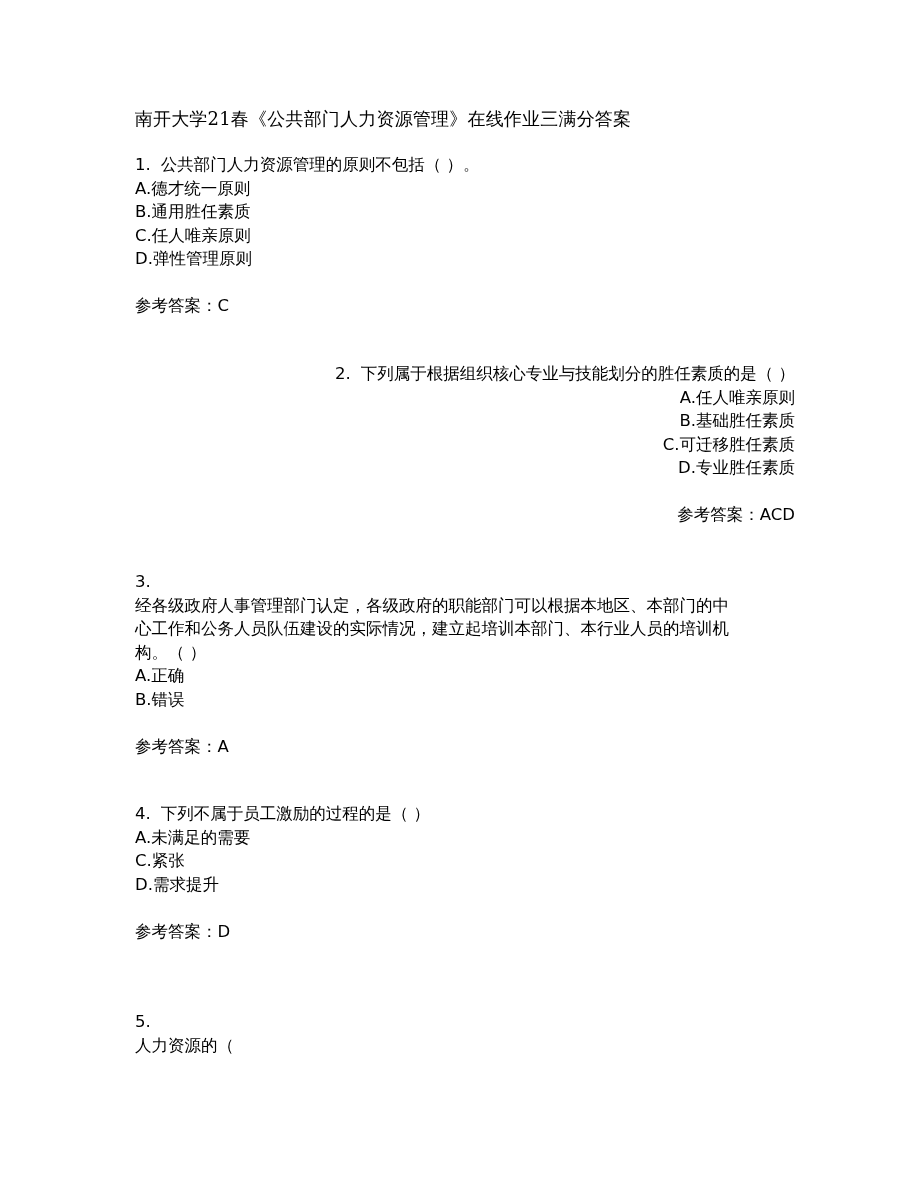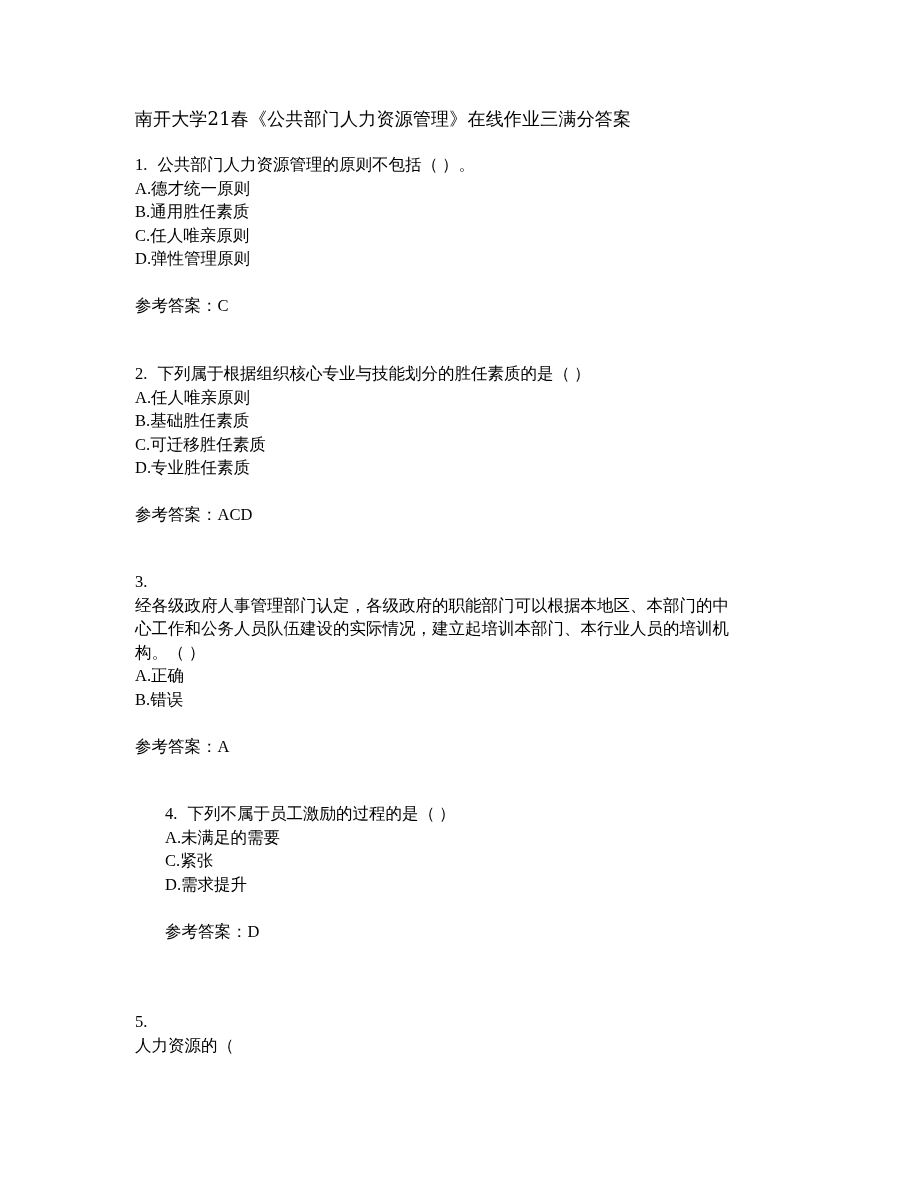--- a/index.html
+++ b/index.html
@@ -29,21 +29,20 @@
     .block {
       position: absolute;
       left: 135px;
       width: 660px;
       font-size: 16.5px;
       line-height: 23.5px;
     }
     .line {
       white-space: nowrap;
       height: 23.5px;
-      font-family: Liberation Serif, serif;
     }
     .qnum-inline {
       margin-right: 10px;
     }
     .answer {
       margin-top: 23.5px;
     }
   </style>
 </head>
 <body>
@@ -58,21 +57,21 @@
     </div>
     <div class="line">A.德才统一原则</div>
     <div class="line">B.通用胜任素质</div>
     <div class="line">C.任人唯亲原则</div>
     <div class="line">D.弹性管理原则</div>
     <div class="line answer">
       <span>参考答案：</span><span>C</span>
     </div>
   </div>
 
-  <div class="block" style="top:362px;">
+  <div class="block" style="top:362px;text-align:right;">
     <div class="line">
       <span class="qnum-inline">2.</span><span>下列属于根据组织核心专业与技能划分的胜任素质的是（  ）</span>
     </div>
     <div class="line">A.任人唯亲原则</div>
     <div class="line">B.基础胜任素质</div>
     <div class="line">C.可迁移胜任素质</div>
     <div class="line">D.专业胜任素质</div>
     <div class="line answer">
       <span>参考答案：</span><span>ACD</span>
     </div>
@@ -83,21 +82,21 @@
     <div class="line">经各级政府人事管理部门认定，各级政府的职能部门可以根据本地区、本部门的中</div>
     <div class="line">心工作和公务人员队伍建设的实际情况，建立起培训本部门、本行业人员的培训机</div>
     <div class="line">构。（  ）</div>
     <div class="line">A.正确</div>
     <div class="line">B.错误</div>
     <div class="line answer">
       <span>参考答案：</span><span>A</span>
     </div>
   </div>
 
-  <div class="block" style="top:802px;margin-left:30px;">
+  <div class="block" style="top:802px;">
     <div class="line">
       <span class="qnum-inline">4.</span><span>下列不属于员工激励的过程的是（  ）</span>
     </div>
     <div class="line">A.未满足的需要</div>
     <div class="line">C.紧张</div>
     <div class="line">D.需求提升</div>
     <div class="line answer">
       <span>参考答案：</span><span>D</span>
     </div>
   </div>

